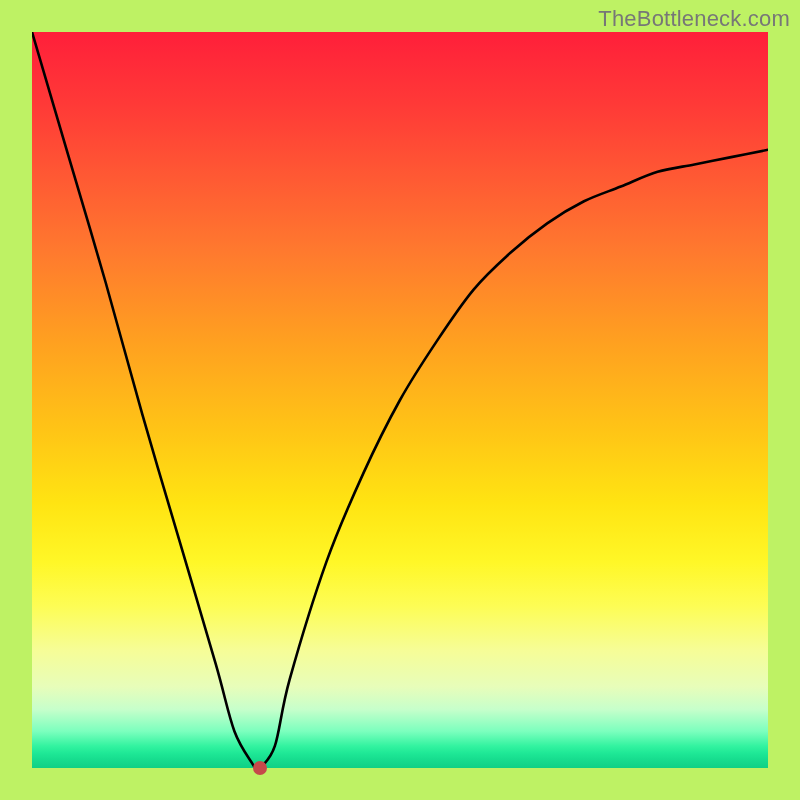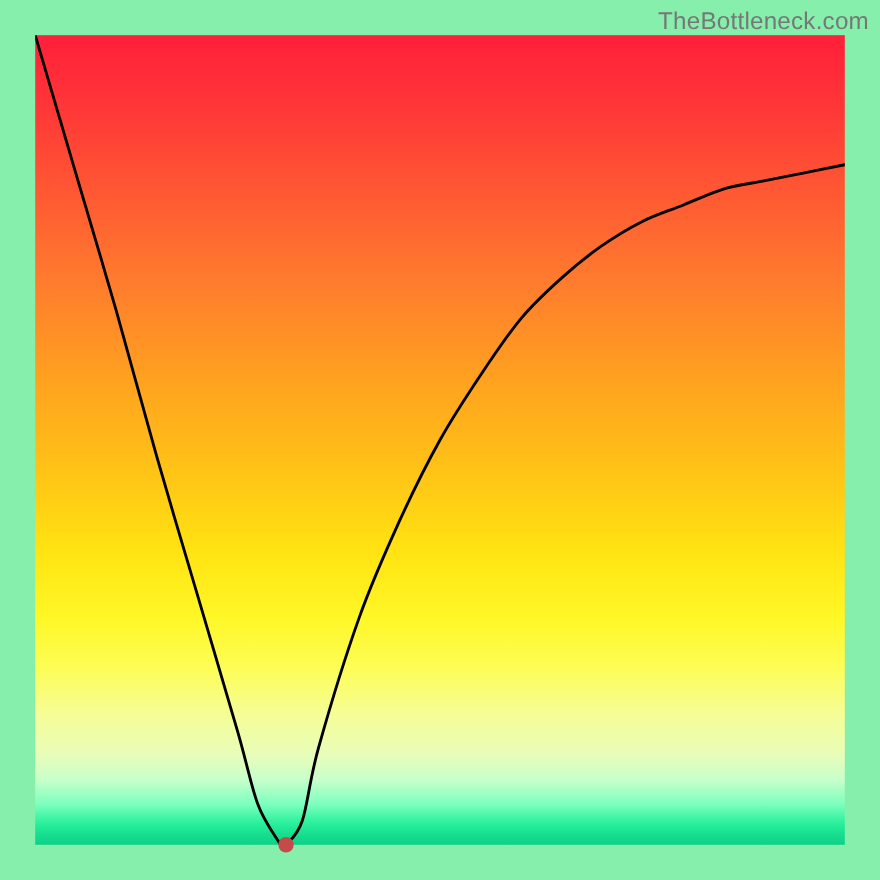--- a/index.html
+++ b/index.html
@@ -10,21 +10,21 @@
     background: #000;
     overflow: hidden;
     font-family: Arial, Helvetica, sans-serif;
   }
   .frame {
     position: absolute;
     left: 0;
     top: 0;
     width: 800px;
     height: 800px;
-    background: #86efac;
+    background: #bef264;
   }
   .plot-area {
     position: absolute;
     left: 32px;
     top: 32px;
     width: 736px;
     height: 736px;
     background: linear-gradient(
       to bottom,
       #ff1f3a 0%,

